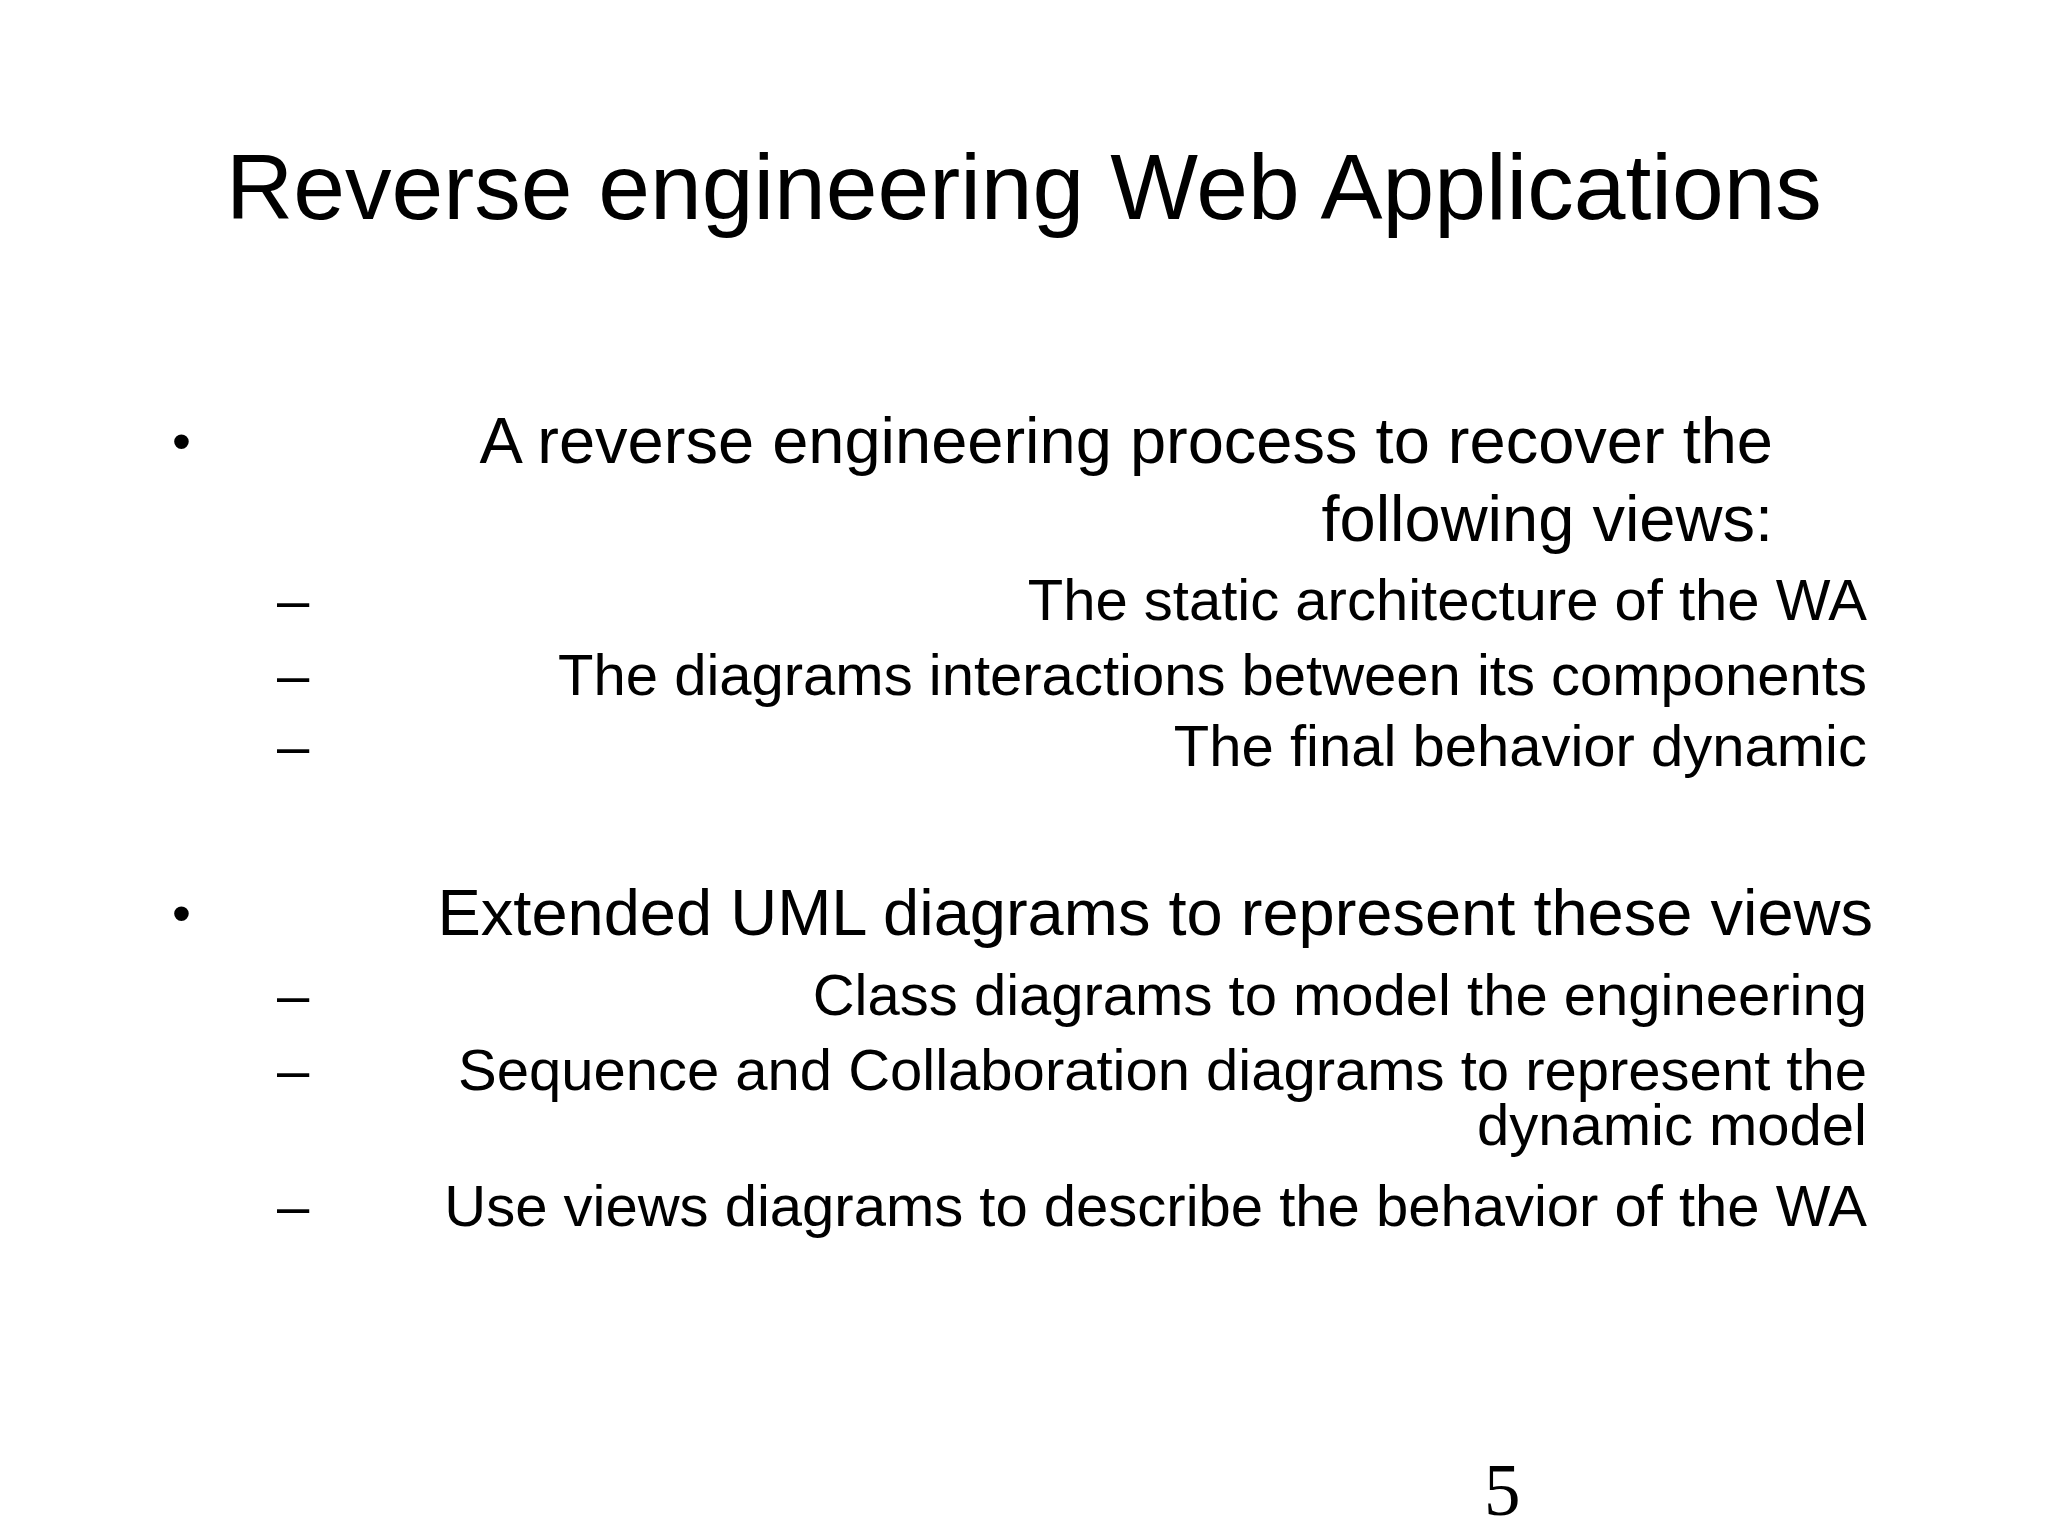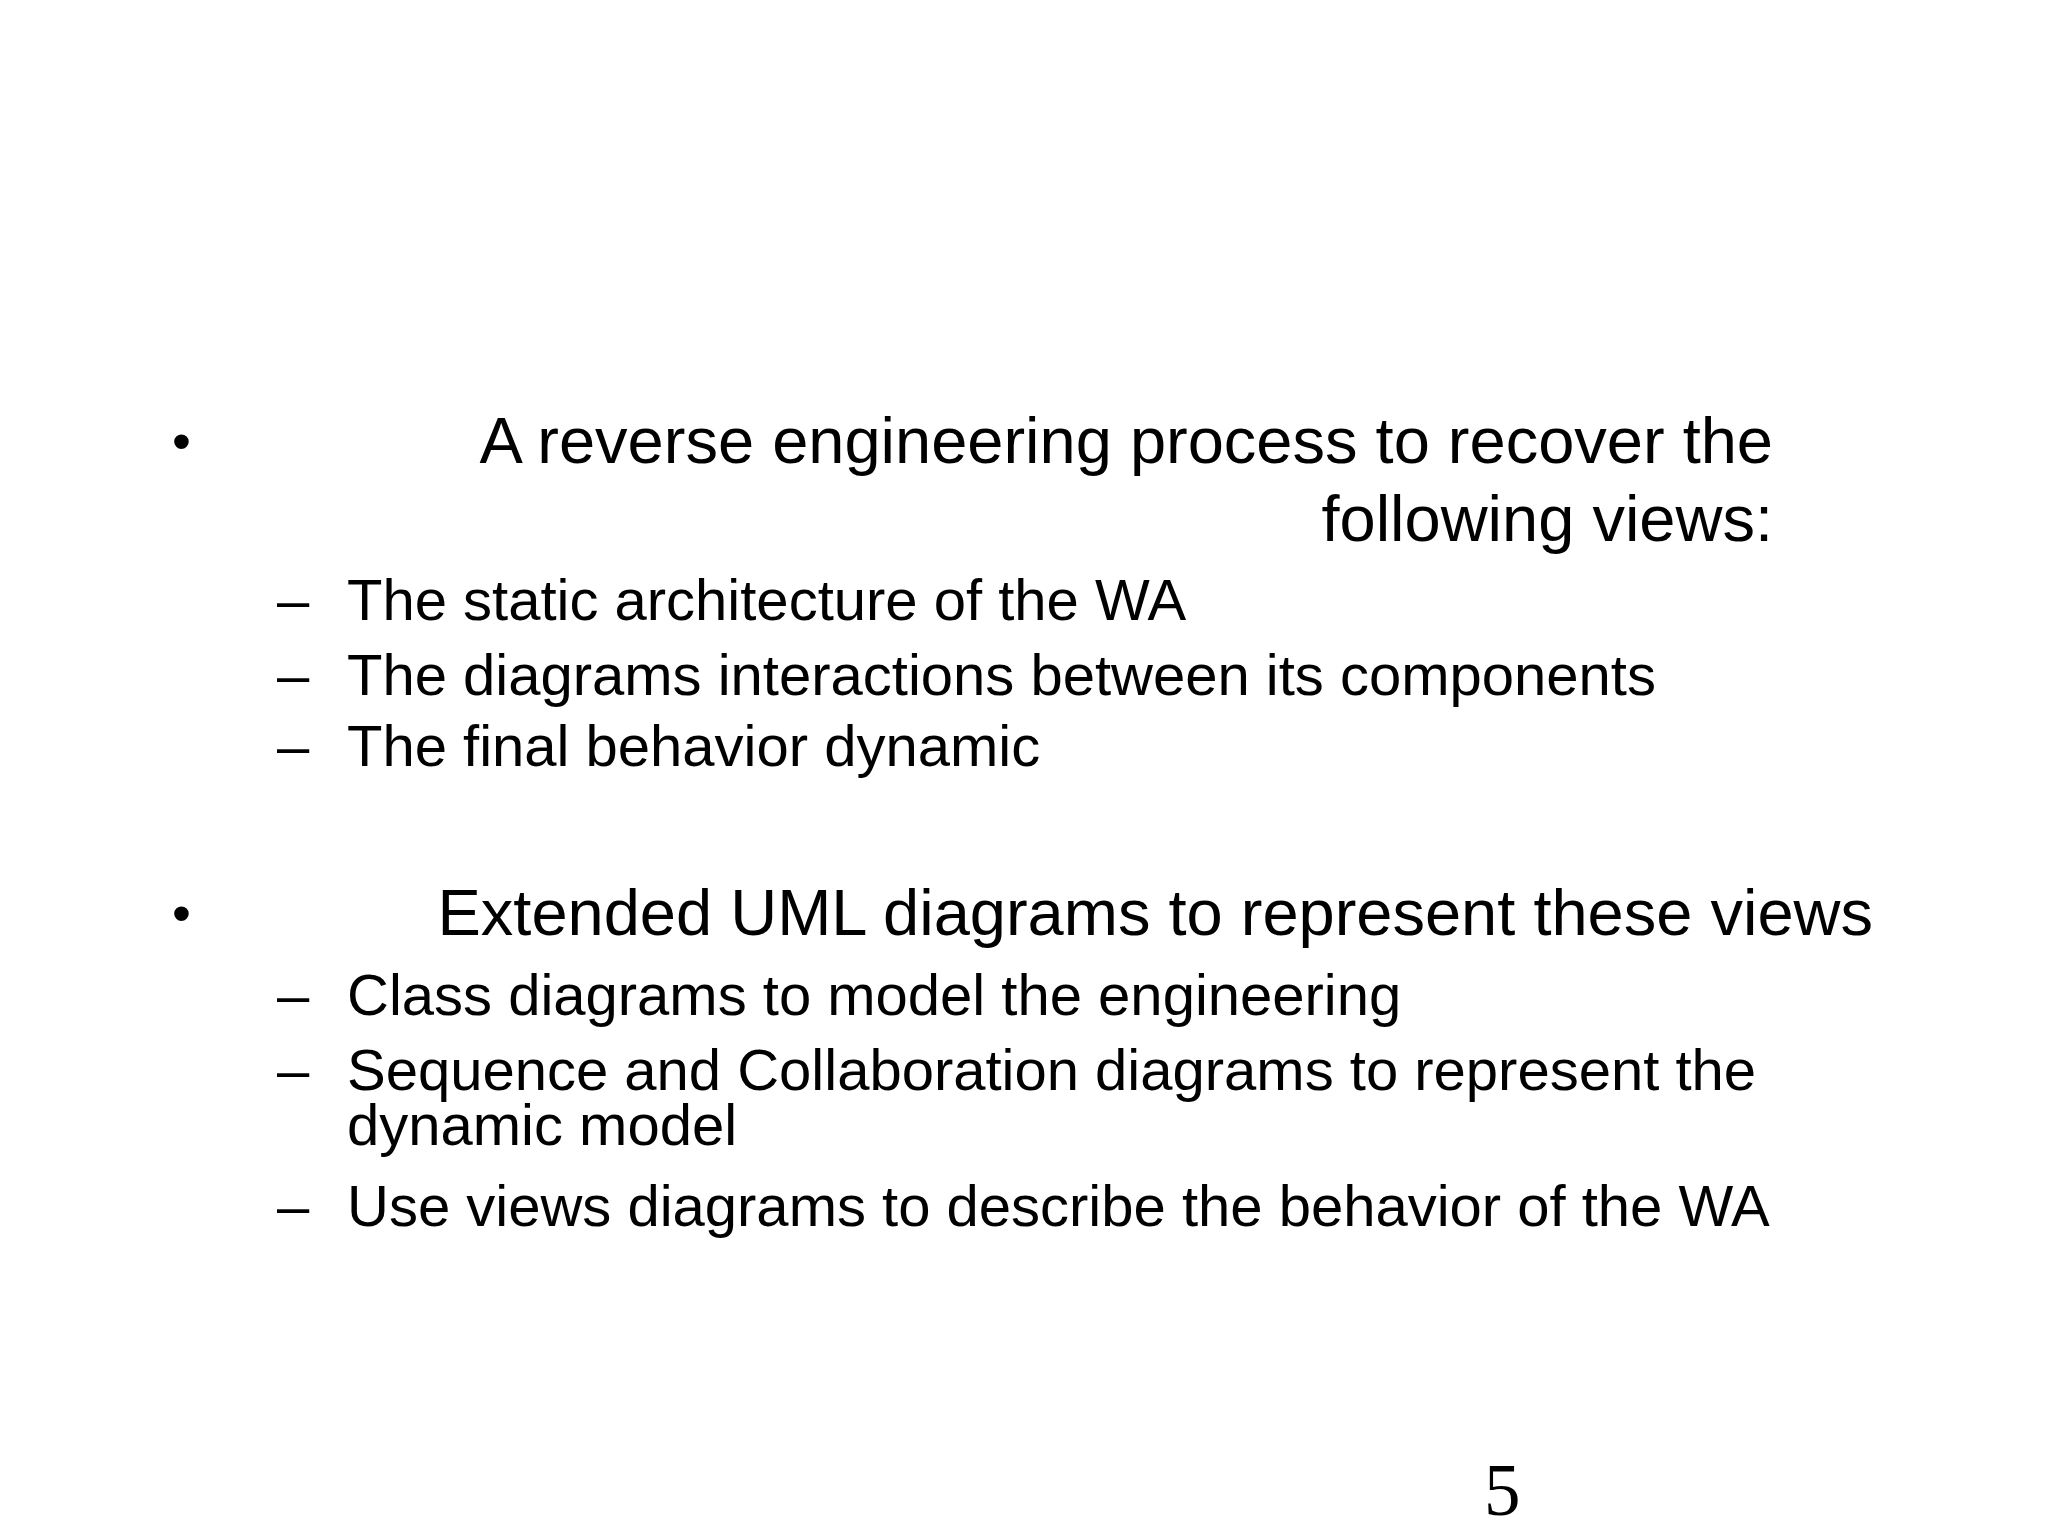--- a/index.html
+++ b/index.html
@@ -45,21 +45,21 @@
   .l2 {
     left: 277px;
     font-size: 58px;
     line-height: 55px;
   }
   .l2 .marker {
     flex: 0 0 70px;
     width: 70px;
     line-height: 55px;
   }
-  .l2 .text { width: 1520px; }
+  .l2 .text { width: 1520px; text-align: right; }
   .item-b1   { top: 402px; }
   .item-b1s1 { top: 572px; }
   .item-b1s2 { top: 647px; }
   .item-b1s3 { top: 718px; }
   .item-b2   { top: 874px; }
   .item-b2s1 { top: 967px; }
   .item-b2s2 { top: 1042px; }
   .item-b2s3 { top: 1178px; }
   .footer {
     position: absolute;
@@ -76,20 +76,21 @@
     font-family: "Liberation Serif", serif;
     font-size: 73px;
     line-height: 84px;
   }
 </style>
 </head>
 <body>
 
 <div class="slide">
 
+  <h1 class="title">Reverse engineering Web Applications</h1>
 
   <div class="li l1 b1 item-b1">
     <span class="marker">•</span>
     <span class="text">A reverse engineering process to recover the following views:</span>
   </div>
 
   <div class="li l2 item-b1s1">
     <span class="marker">–</span>
     <span class="text">The static architecture of the WA</span>
   </div>

